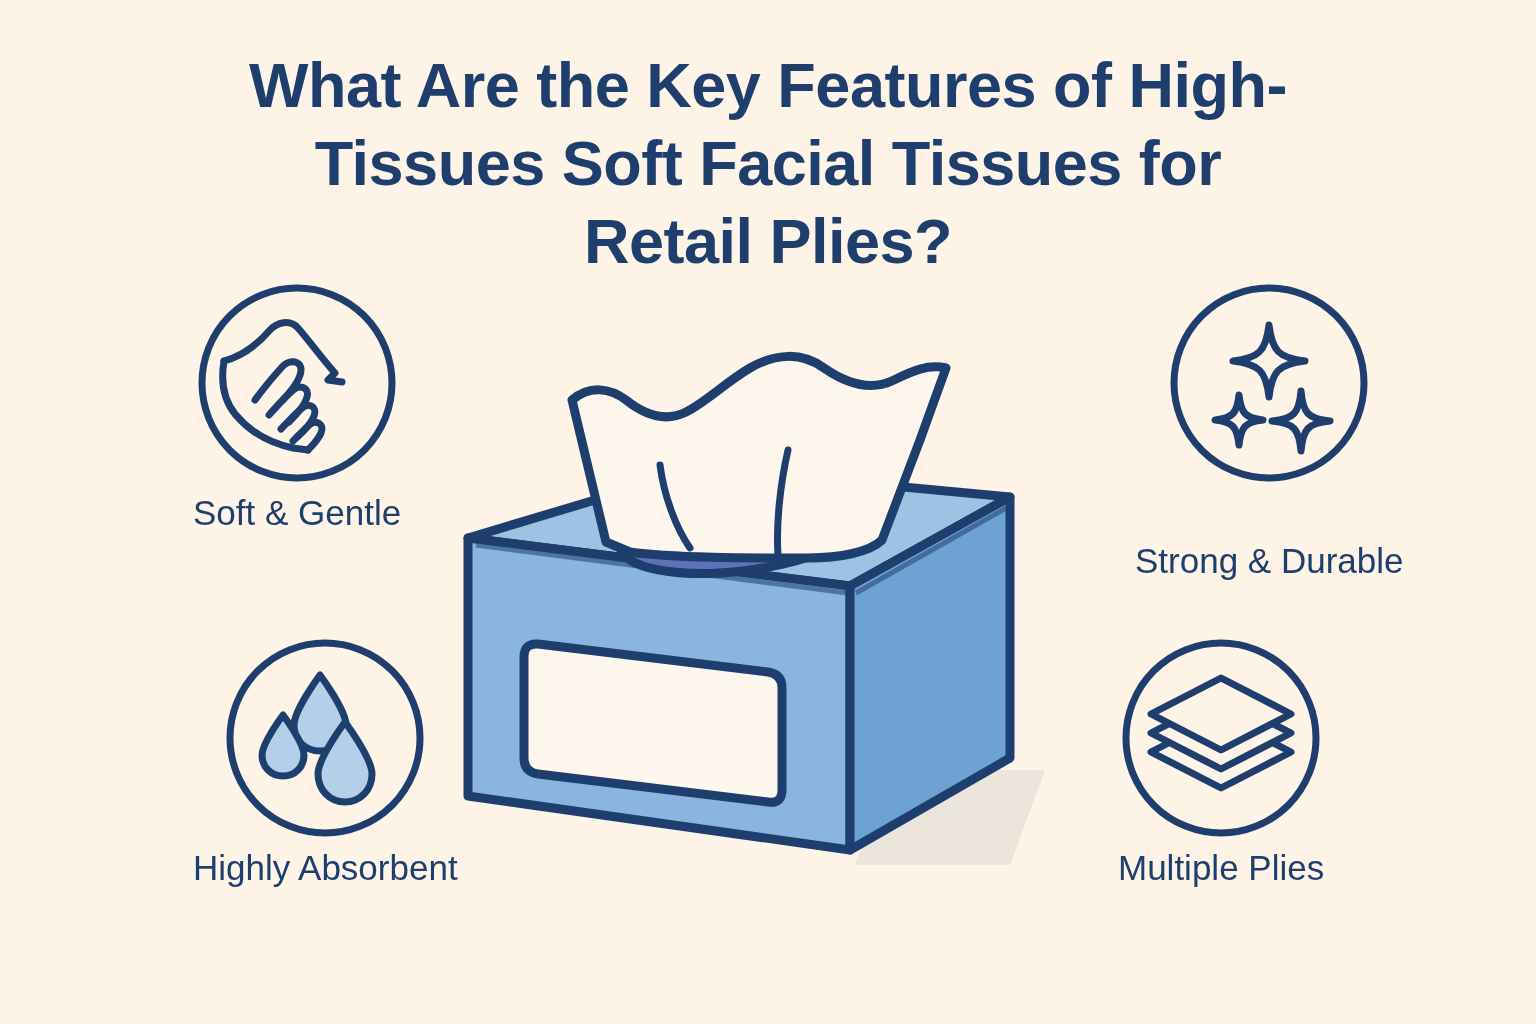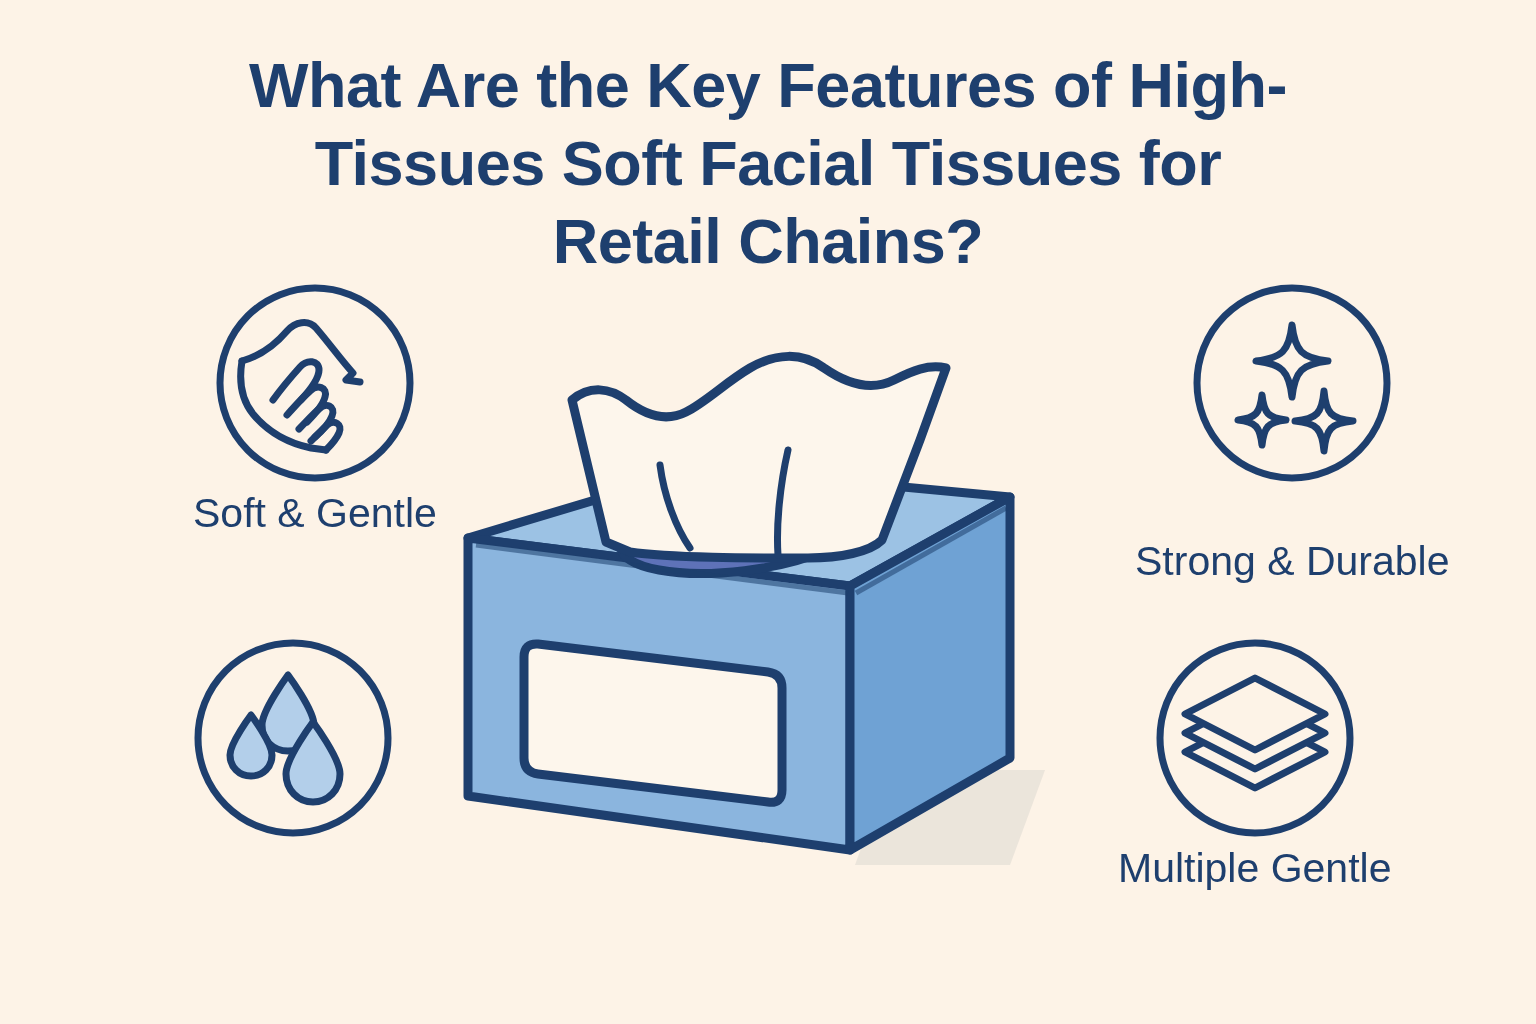--- a/index.html
+++ b/index.html
@@ -49,21 +49,21 @@
     align-items: center;
   }
   .feature .icon-wrap {
     width: 200px;
     height: 200px;
     display: block;
   }
   .feature .feat-label {
     margin-top: 6px;
     color: #1e3f6e;
-    font-size: 41px;
+    font-size: 35px;
     font-family: "Liberation Sans", sans-serif;
     font-weight: normal;
     white-space: nowrap;
     line-height: 48px;
   }
 
   #feature-soft-gentle      { left: 193px;  top: 283px; }
   #feature-strong-durable   { left: 1135px; top: 283px; gap: 48px; }
   #feature-highly-absorbent { left: 193px;  top: 638px; }
   #feature-multiple-plies   { left: 1118px; top: 638px; }
@@ -79,21 +79,21 @@
   #tissue-box-illustration svg { display: block; }
 </style>
 </head>
 <body>
 
 <div id="canvas">
 
   <div id="title">
     <span class="tline">What Are the Key Features of High-</span>
     <span class="tline">Tissues Soft Facial Tissues for</span>
-    <span class="tline">Retail Chains?</span>
+    <span class="tline">Retail Plies?</span>
   </div>
 
   <div class="feature" id="feature-soft-gentle">
     <span class="icon-wrap">
       <svg width="200" height="200" viewBox="0 0 200 200" fill="none" stroke="#1e3f6e" stroke-width="7" stroke-linecap="round" stroke-linejoin="round">
         <circle cx="100" cy="100" r="95" fill="none"></circle>
 
         <path d="M27 78 C45 73 60 62 72 48 C80 39 93 36 101 45 C114 60 127 78 138 90 L131 97 L145 99"></path>
 
         <path d="M58 117 C66 106 76 94 85 84 C92 76 104 77 104 87 C104 95 96 106 86 117"></path>
@@ -130,35 +130,36 @@
       <svg width="200" height="200" viewBox="0 0 200 200" fill="none" stroke="#1e3f6e" stroke-width="7" stroke-linecap="round" stroke-linejoin="round">
         <circle cx="100" cy="100" r="95" fill="none"></circle>
 
         <path d="M95 37 C95 37 69 72 69 87 C69 102 80 113 95 113 C110 113 121 102 121 87 C121 72 95 37 95 37 Z" fill="#b3cfea"></path>
 
         <path d="M58 77 C58 77 37 105 37 117 C37 129 46 138 58 138 C70 138 79 129 79 117 C79 105 58 77 58 77 Z" fill="#b3cfea"></path>
 
         <path d="M120 84 C120 84 93 120 93 136 C93 152 105 164 120 164 C135 164 147 152 147 136 C147 120 120 84 120 84 Z" fill="#b3cfea"></path>
       </svg>
     </span>
+    <span class="feat-label">Highly Absorbent</span>
   </div>
 
   <div class="feature" id="feature-multiple-plies">
     <span class="icon-wrap">
       <svg width="200" height="200" viewBox="0 0 200 200" fill="none" stroke="#1e3f6e" stroke-width="7" stroke-linecap="round" stroke-linejoin="round">
         <circle cx="100" cy="100" r="95" fill="none"></circle>
 
         <path d="M30 114 L100 150 L170 114 L100 78 Z" fill="#fdf3e7"></path>
 
         <path d="M30 95 L100 131 L170 95 L100 59 Z" fill="#fdf3e7"></path>
 
         <path d="M30 76 L100 112 L170 76 L100 40 Z" fill="#fdf3e7"></path>
       </svg>
     </span>
-    <span class="feat-label">Multiple Gentle</span>
+    <span class="feat-label">Multiple Plies</span>
   </div>
 
   <div id="tissue-box-illustration">
     <svg width="630" height="620" viewBox="0 0 630 620" fill="none">
 
       <path d="M440 480 L595 480 L560 575 L405 575 Z" fill="#e8e2d8" opacity="0.85"></path>
 
       <path d="M18 248 L252 178 L560 207 L400 296 Z" fill="#9cc2e4" stroke="#1e3f6e" stroke-width="9" stroke-linejoin="round"></path>
 
       <path d="M18 248 L400 296 L400 560 L18 506 Z" fill="#8bb5de" stroke="#1e3f6e" stroke-width="9" stroke-linejoin="round"></path>

